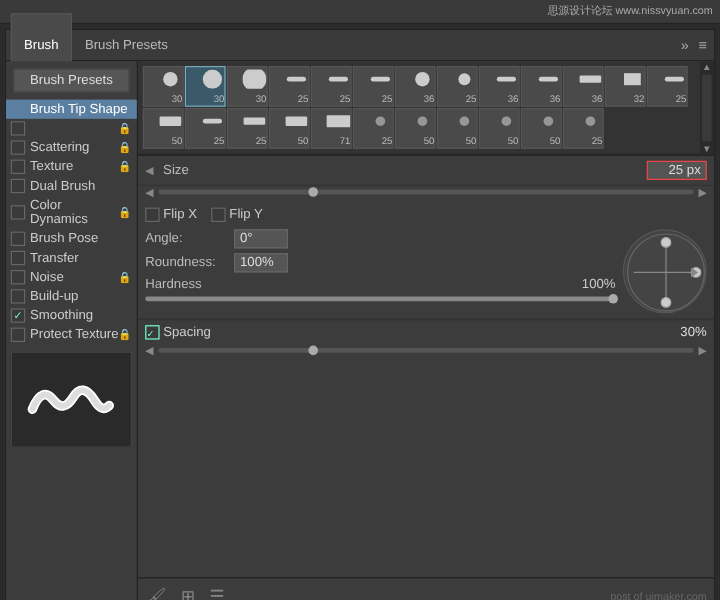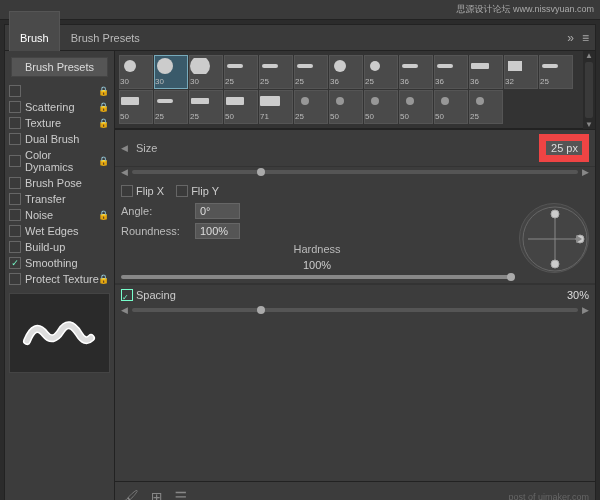--- a/index.html
+++ b/index.html
@@ -178,21 +178,21 @@
       position: relative;
     }
 
     .brush-cell {
       width: 34px;
       height: 34px;
       background: #4a4a4a;
       border: 1px solid #555;
       display: flex;
       flex-direction: column;
-      align-items: flex-start;
+      align-items: flex-end;
       justify-content: center;
       cursor: pointer;
       flex-shrink: 0;
     }
     .brush-cell.selected {
       border: 1px solid #7ab;
       background: #3a5a6a;
     }
     .brush-num {
       font-size: 8px;
@@ -208,21 +208,21 @@
       gap: 4px;
       border-bottom: 1px solid #333;
     }
     .size-label {
       color: #bbb;
       font-size: 11px;
       flex: 1;
     }
     .size-value {
       background: #555;
-      border: 7px solid #ef4444;
+      border: 1px solid #ef4444;
       color: #ddd;
       font-size: 11px;
       padding: 1px 4px;
       width: 50px;
       text-align: right;
     }
 
     
     .slider-row {
       display: flex;
@@ -300,21 +300,20 @@
       position: relative;
       flex-shrink: 0;
     }
 
     
     .hardness-row {
       display: flex;
       align-items: center;
       padding: 2px 6px;
       gap: 4px;
-      flex-direction: column;
     }
     .hardness-label {
       color: #bbb;
       font-size: 11px;
       flex: 1;
     }
 
     
     .spacing-section {
       padding: 4px 6px;
@@ -400,20 +399,24 @@
     </div>
   </div>
 
   <div class="panel-body">
 
     <div class="sidebar">
       <button class="brush-presets-btn">Brush Presets</button>
 
       <div id="sidebar-items">
 
+      <div class="sidebar-item active">
+            <div style="width:16px; flex-shrink:0;"></div>
+            <span class="sidebar-item-label">Brush Tip Shape</span>
+          </div>
           <div class="sidebar-item">
             <div class="cb "></div>
             <span class="lock-icon">🔒</span>
           </div>
           <div class="sidebar-item">
             <div class="cb "></div>
             <span class="sidebar-item-label">Scattering</span>
             <span class="lock-icon">🔒</span>
           </div>
           <div class="sidebar-item">
@@ -435,24 +438,20 @@
             <span class="sidebar-item-label">Brush Pose</span>
           </div>
           <div class="sidebar-item">
             <div class="cb "></div>
             <span class="sidebar-item-label">Transfer</span>
           </div>
           <div class="sidebar-item">
             <div class="cb "></div>
             <span class="sidebar-item-label">Noise</span>
             <span class="lock-icon">🔒</span>
-          </div>
-          <div class="sidebar-item">
-            <div class="cb "></div>
-            <span class="sidebar-item-label">Wet Edges</span>
           </div>
           <div class="sidebar-item">
             <div class="cb "></div>
             <span class="sidebar-item-label">Build-up</span>
           </div>
           <div class="sidebar-item">
             <div class="cb checked">✓</div>
             <span class="sidebar-item-label">Smoothing</span>
           </div>
           <div class="sidebar-item">

